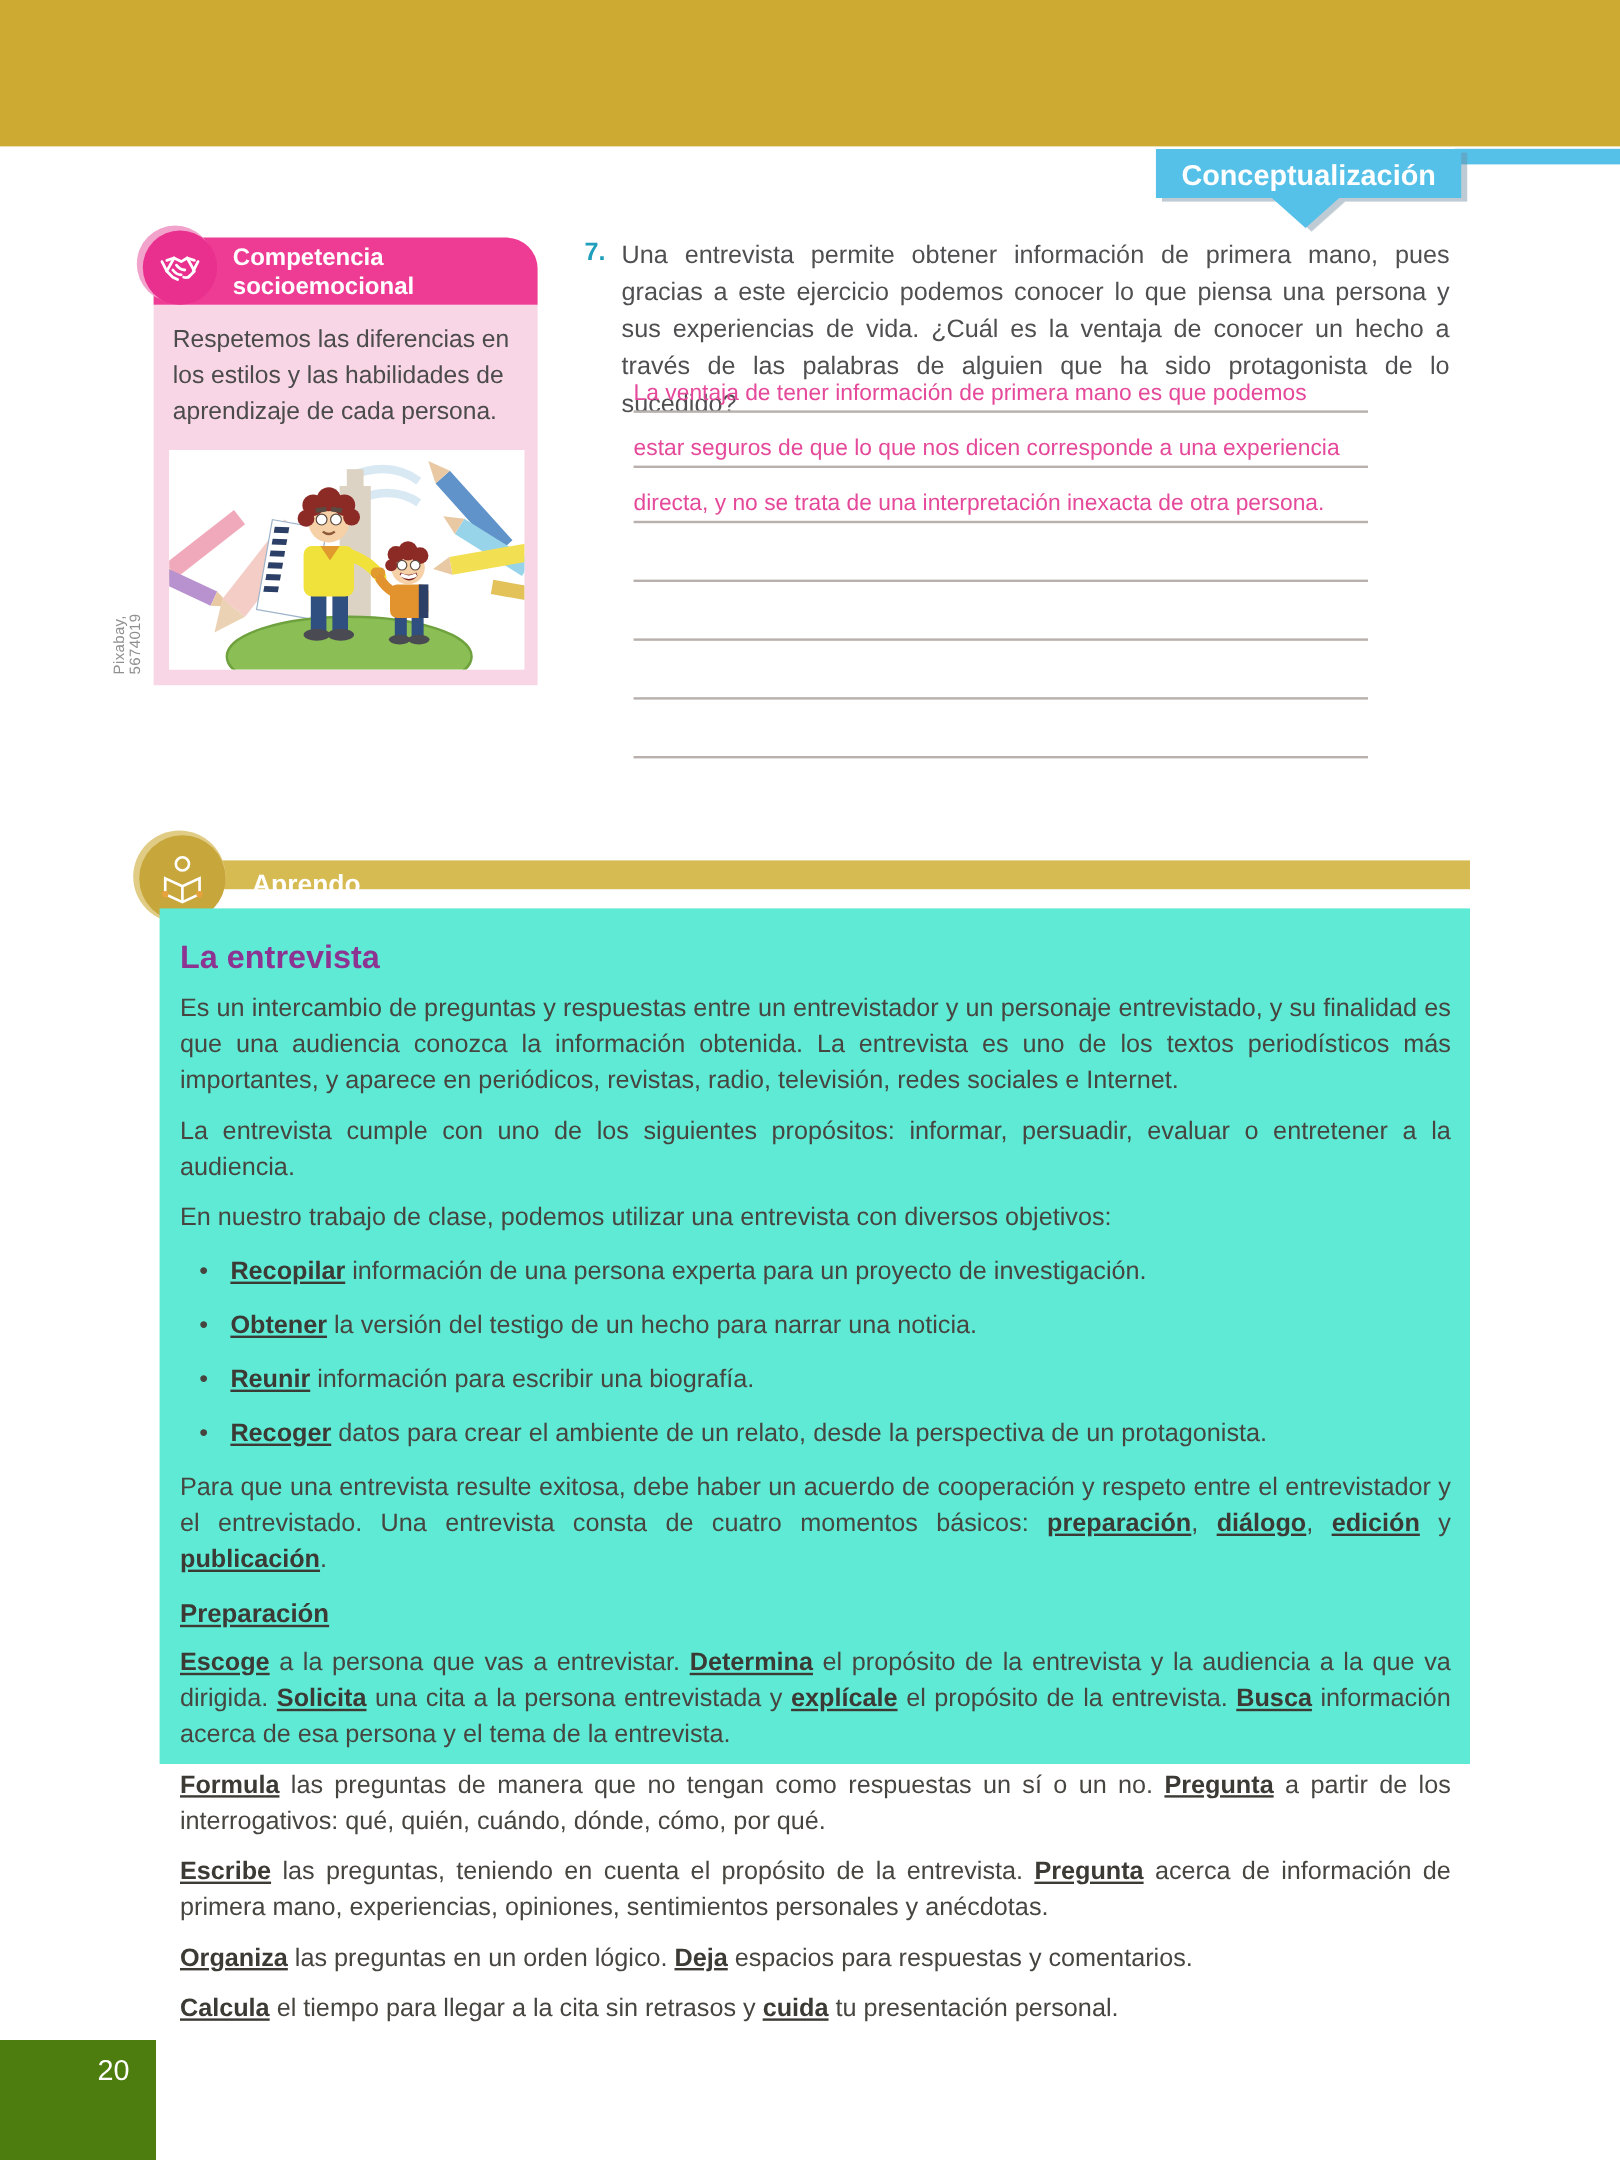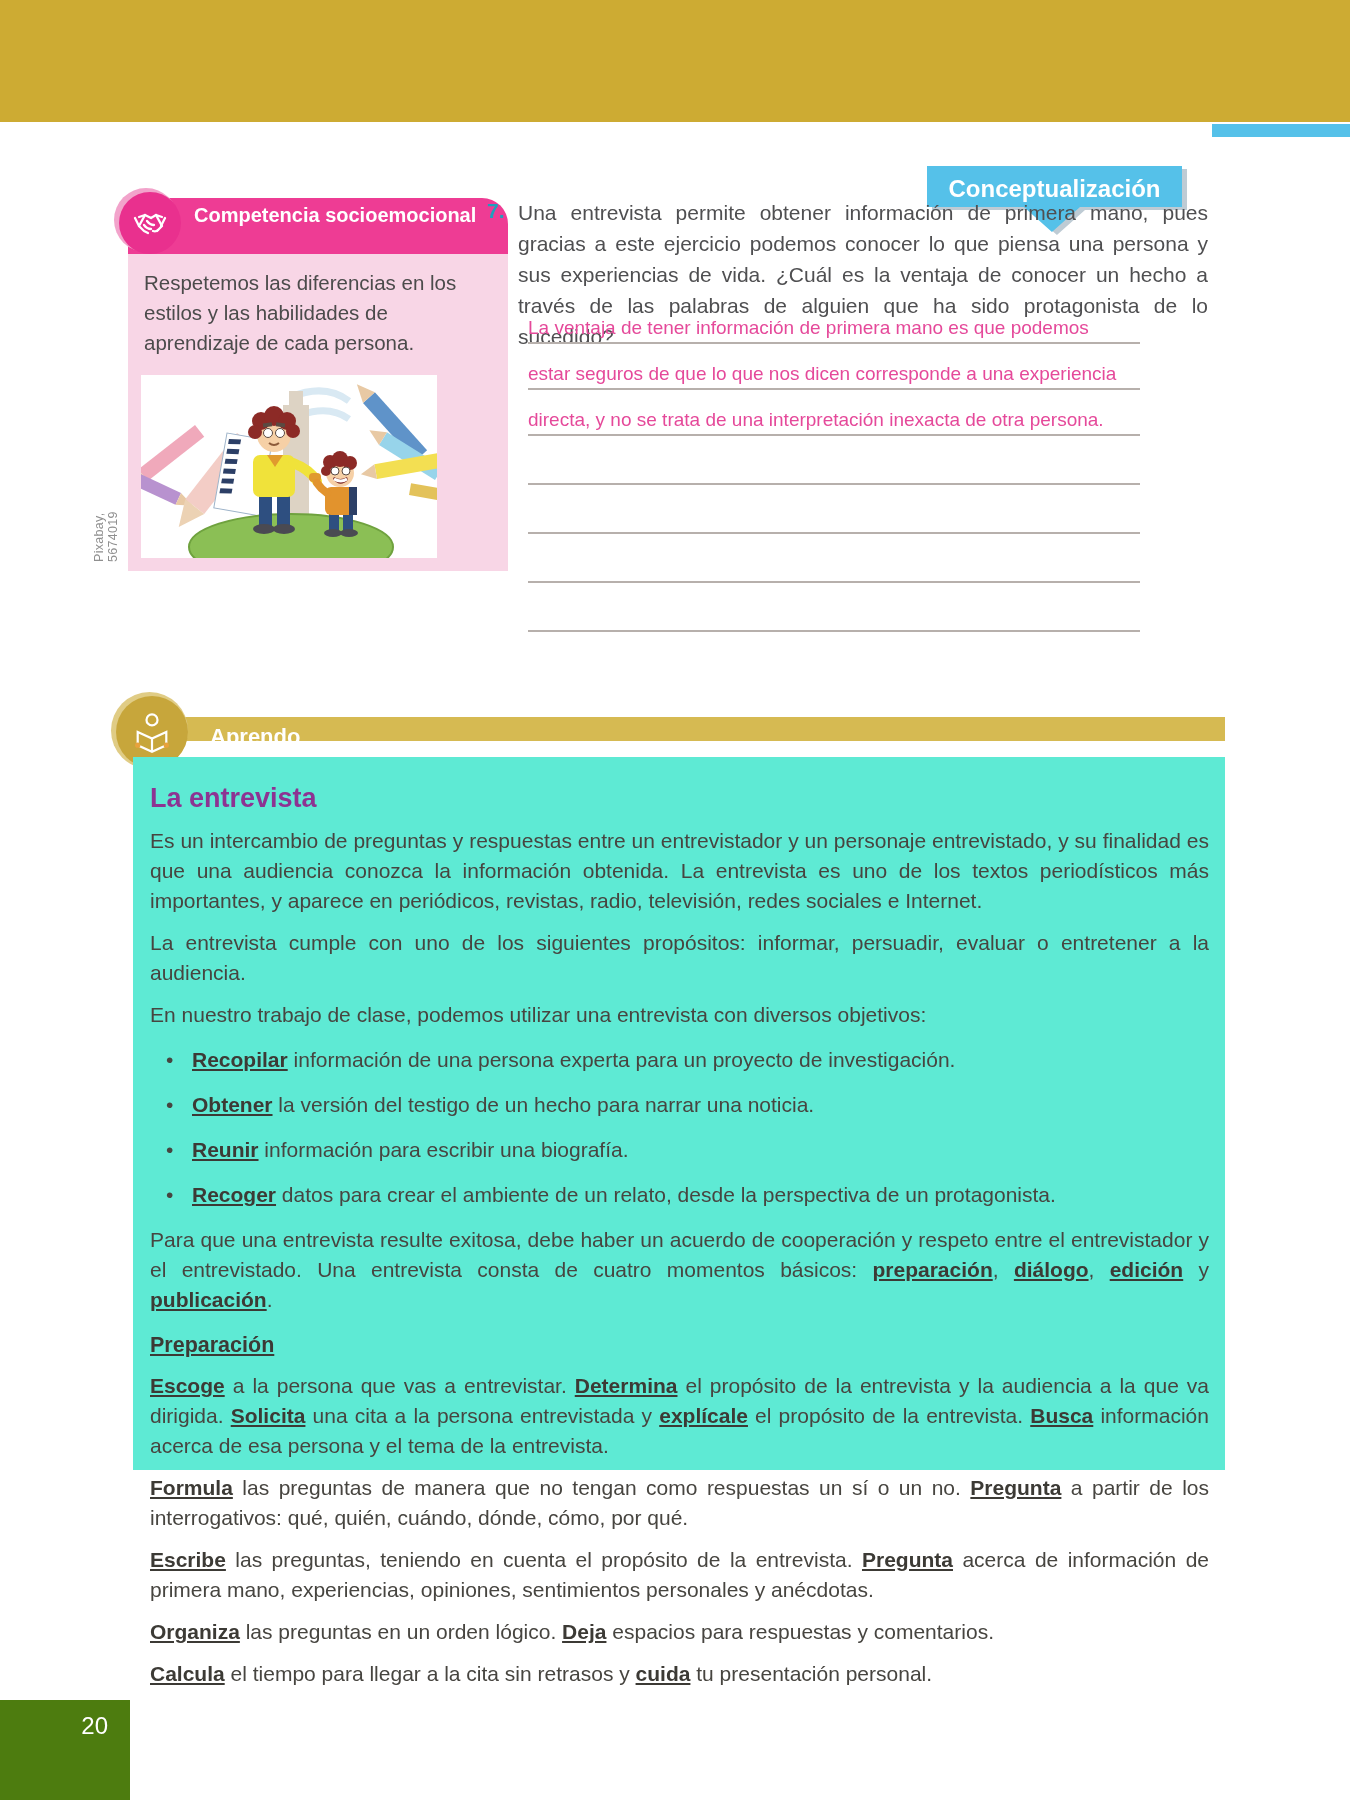--- a/index.html
+++ b/index.html
@@ -2,27 +2,27 @@
 <html lang="es"><head>
 <meta charset="utf-8">
 <style>
   html,body{margin:0;padding:0;background:#fff;}
   #page{position:relative;width:1350px;height:1800px;background:#fff;overflow:hidden;
         font-family:"Liberation Sans","DejaVu Sans",sans-serif;}
 
   
   .top-band{position:absolute;left:0;top:0;width:1350px;height:122px;background:#cdab33;}
   .top-strip{position:absolute;left:1212px;top:124px;width:138px;height:13px;background:#55c1e9;}
-  .tab-wrap{position:absolute;left:927px;top:124px;filter:drop-shadow(5px 3px 0 rgba(110,140,160,.45));margin-top:42px;}
+  .tab-wrap{position:absolute;left:963px;top:124px;filter:drop-shadow(5px 3px 0 rgba(110,140,160,.45));}
   .concept-tab{width:255px;height:66px;background:#55c1e9;color:#fff;font-size:24px;font-weight:bold;
       text-align:center;padding-top:9px;box-sizing:border-box;
       clip-path:polygon(0 0,100% 0,100% 62%,60% 62%,49% 100%,38% 62%,0 62%);}
 
   
-  .comp-box{position:absolute;left:128px;top:198px;width:380px;height:373px;}
+  .comp-box{position:absolute;left:128px;top:198px;width:320px;height:373px;}
   .comp-header{position:relative;height:56px;background:#ee3c94;border-top-right-radius:26px;
       color:#fff;font-size:20px;font-weight:bold;line-height:24px;
       padding:5px 8px 0 66px;box-sizing:border-box;}
   .comp-ring{position:absolute;left:-14px;top:-10px;width:64px;height:64px;border-radius:50%;background:#f2a3cb;}
   .comp-circle{position:absolute;left:-9px;top:-6px;width:62px;height:62px;border-radius:50%;background:#e9308e;
       display:flex;align-items:center;justify-content:center;}
   .comp-body{height:317px;background:#f8d6e6;padding:14px 16px 0 16px;box-sizing:border-box;
       font-size:20.5px;line-height:30px;color:#4b4b4b;}
   .comp-img{position:absolute;left:13px;top:177px;width:296px;height:183px;background:#fff;}
   .credit{position:absolute;left:92px;top:460px;height:102px;writing-mode:vertical-rl;transform:rotate(180deg);

